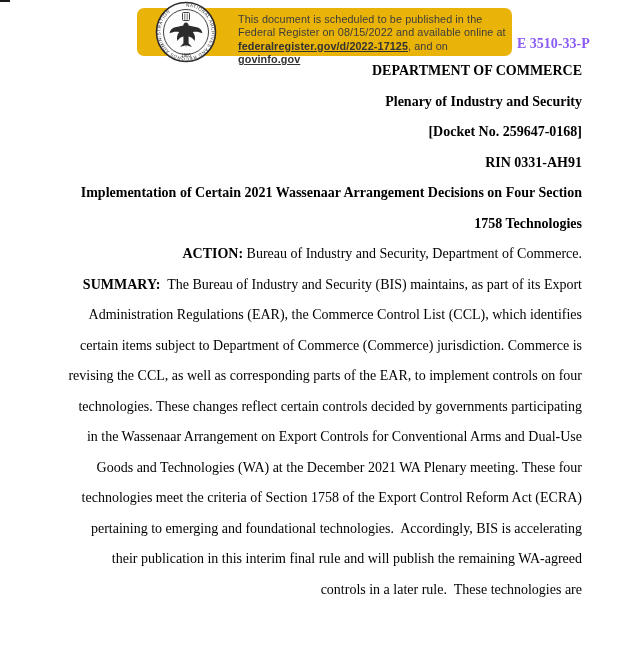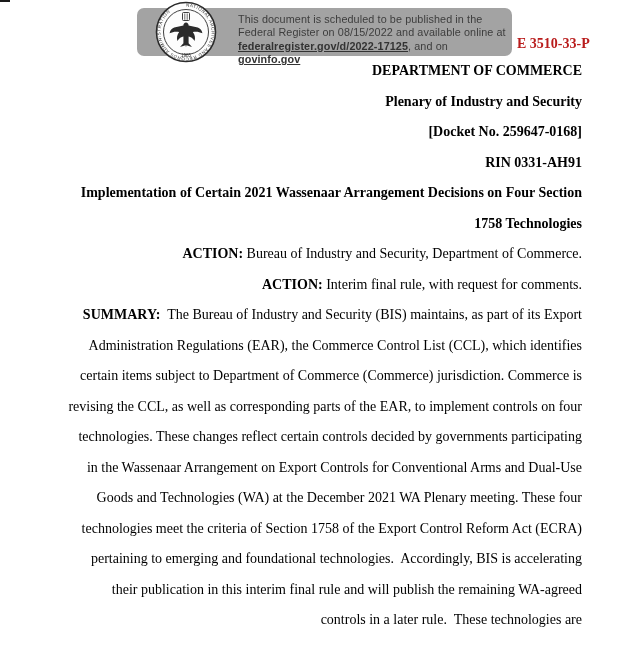--- a/index.html
+++ b/index.html
@@ -20,21 +20,21 @@
     left: 0; top: 0;
     width: 10px; height: 2px;
     background: #1a1a1a;
   }
 
   
   .banner {
     position: absolute;
     left: 137px; top: 8px;
     width: 375px; height: 48px;
-    background: #a3a3a3;
+    background: #eab308;
     border-radius: 7px;
   }
   .banner-text {
     position: absolute;
     left: 101px; top: 5px;
     width: 268px;
     font-family: "Liberation Sans", sans-serif;
     font-size: 10.8px;
     line-height: 13.4px;
     color: #3d3d3d;
@@ -55,21 +55,21 @@
     width: 62px; height: 62px;
   }
 
   
   .billing-code {
     position: absolute;
     left: 517px; top: 36px;
     font-family: "Liberation Serif", serif;
     font-size: 14px;
     font-weight: bold;
-    color: #b91c1c;
+    color: #8b5cf6;
     white-space: nowrap;
   }
 
   
   .doc {
     position: absolute;
     left: 66px; top: 56px;
     width: 516px;
     font-family: "Liberation Serif", serif;
     font-size: 14px;
@@ -120,17 +120,16 @@
 
   <div class="billing-code">E 3510-33-P</div>
 
   <div class="doc">
     <p class="bold">DEPARTMENT OF COMMERCE</p>
     <p class="bold">Plenary of Industry and Security</p>
     <p class="bold">[Docket No. 259647-0168]</p>
     <p class="bold">RIN 0331-AH91</p>
     <p class="bold">Implementation of Certain 2021 Wassenaar Arrangement Decisions on Four Section 1758 Technologies</p>
     <p><span class="bold">ACTION:</span><span> Bureau of Industry and Security, Department of Commerce.</span></p>
-    <p><span class="bold">ACTION:</span><span> Interim final rule, with request for comments.</span></p>
     <p><span class="bold">SUMMARY:</span><span>  The Bureau of Industry and Security (BIS) maintains, as part of its Export Administration Regulations (EAR), the Commerce Control List (CCL), which identifies certain items subject to Department of Commerce (Commerce) jurisdiction. Commerce is revising the CCL, as well as corresponding parts of the EAR, to implement controls on four technologies. These changes reflect certain controls decided by governments participating in the Wassenaar Arrangement on Export Controls for Conventional Arms and Dual-Use Goods and Technologies (WA) at the December 2021 WA Plenary meeting. These four technologies meet the criteria of Section 1758 of the Export Control Reform Act (ECRA) pertaining to emerging and foundational technologies.  Accordingly, BIS is accelerating their publication in this interim final rule and will publish the remaining WA-agreed controls in a later rule.  These technologies are</span></p>
   </div>
 
 </div>
 
 </body></html>

